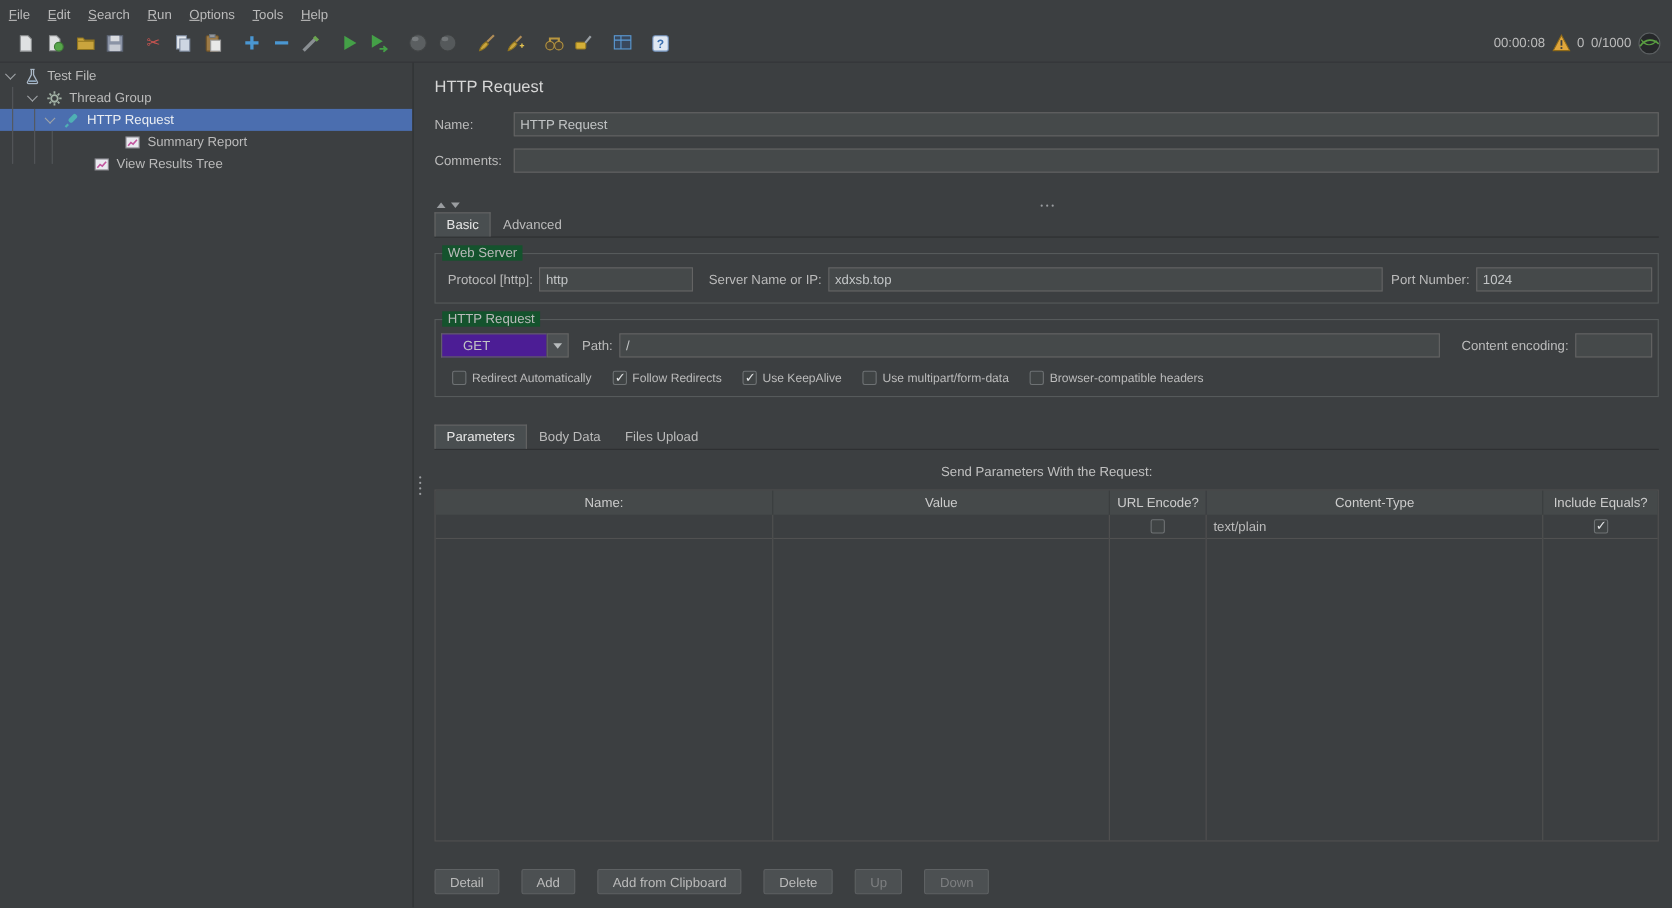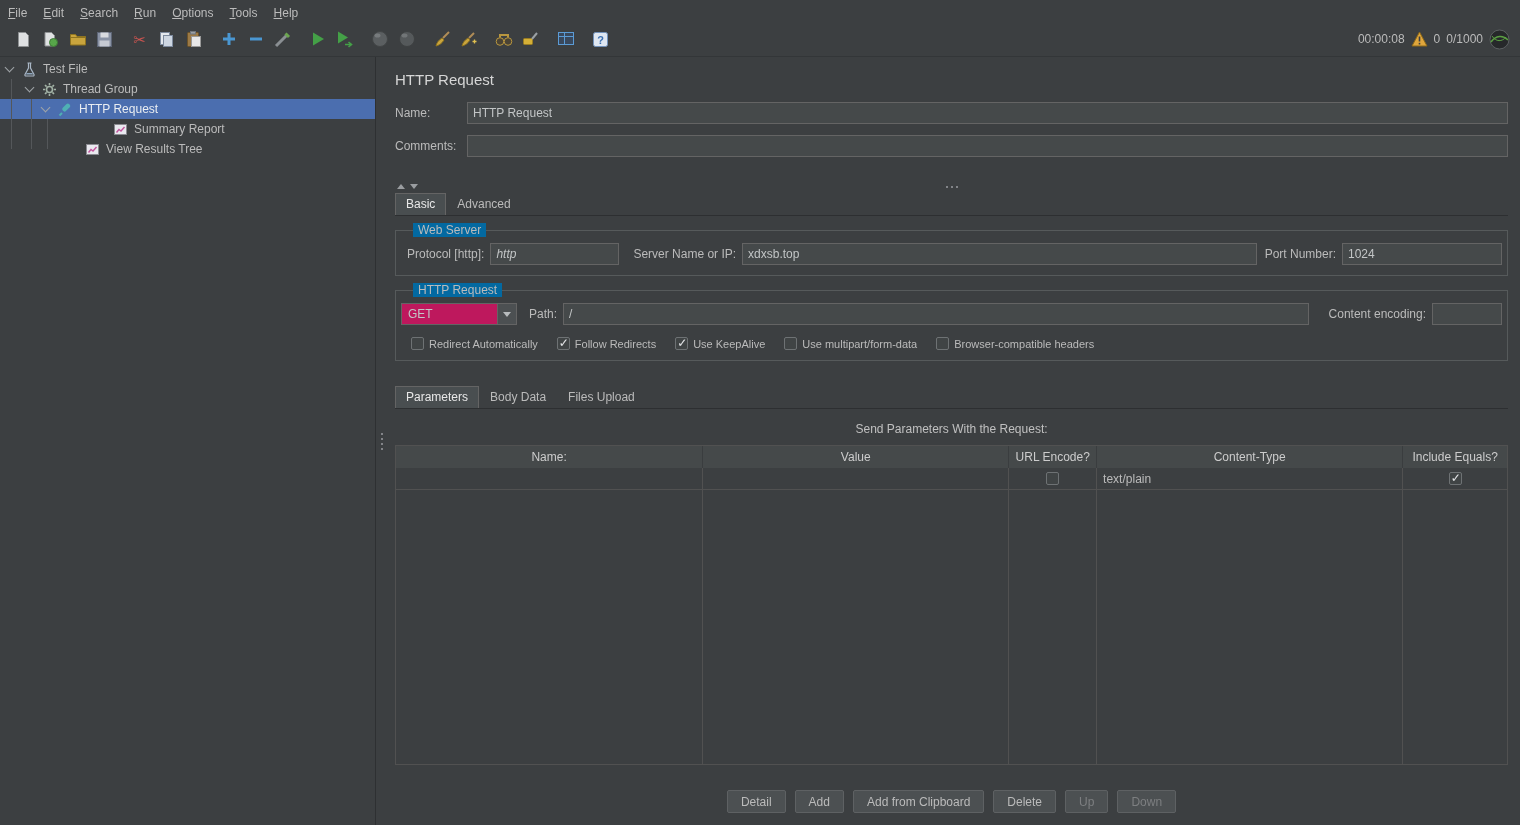--- a/index.html
+++ b/index.html
@@ -43,26 +43,26 @@
   .tri-up{border-bottom:5px solid #9a9da0;margin:0 5px 0 2px}
   .tri-down{border-top:5px solid #9a9da0}
   .strip-dots{position:absolute;left:50%;transform:translateX(-50%);display:flex;gap:3px}
   .hdot{width:2px;height:2px;background:#9a9da0;border-radius:50%}
 
   .tabs{display:flex;border-bottom:1px solid #2d2f31;flex:none}
   .tab{padding:4px 11px;cursor:default}
   .tab.selected{background:#494e50;border:1px solid #646464;border-bottom:none;color:#e8e8e8;padding:3px 10px 4px}
 
   .fieldset{border:1px solid #565a5b;position:relative;margin-top:14px;padding:12px 5px 10px;flex:none}
-  .legend{position:absolute;top:-8px;left:17px;background:#0369a1;padding:0 5px}
+  .legend{position:absolute;top:-8px;left:6px;background:#14532d;padding:0 5px}
   .inline-row{display:flex;align-items:center}
   .lab{flex:none;margin:0 6px}
 
   .combo{display:flex;flex:none;width:116px;height:22px;cursor:default}
-  .combo-val{flex:1;background:#be185d;border:1px solid #646464;border-right:none;display:flex;align-items:center;padding:0 6px;color:#c2c5c6}
+  .combo-val{flex:1;background:#4c1d95;border:1px solid #646464;border-right:none;display:flex;align-items:center;padding:0 19px;color:#c2c5c6}
   .combo-btn{width:20px;background:#4c5052;border:1px solid #646464;display:flex;align-items:center;justify-content:center}
   .combo-arrow{width:0;height:0;border-left:4px solid transparent;border-right:4px solid transparent;border-top:5px solid #b8bcbe}
 
   .opts-row{display:flex;align-items:center;margin-top:12px;padding-left:10px;gap:19px;font-size:11px}
   .opt{display:flex;align-items:center;gap:5px}
   .cb{width:13px;height:13px;background:#404445;border:1px solid #6e7274;border-radius:2px;flex:none;position:relative}
   .cb.checked::after{content:"\2713";position:absolute;left:1px;top:-2px;color:#e2e4e6;font-size:12px}
 
   .send-label{text-align:center;margin:13px 0 9px;flex:none;color:#c0c0c0}
 
@@ -74,21 +74,21 @@
   .tcol{border-right:1px solid #515151;display:flex;flex-direction:column}
   .tcol:last-child{border-right:none}
   .tcell{height:22px;border-bottom:1px solid #515151;display:flex;align-items:center;padding:0 6px}
   .tcell.center{justify-content:center}
   .col-name{flex:307 0 0}
   .col-value{flex:306 0 0}
   .col-url{flex:87 0 0}
   .col-ct{flex:306 0 0}
   .col-ie{flex:104 0 0}
 
-  .footer-btns{display:flex;justify-content:center;gap:9px;margin-top:25px;flex:none}
+  .footer-btns{display:flex;gap:20px;margin-top:25px;flex:none}
   .btn{background:#4c5052;border:1px solid #5e6163;border-radius:2px;color:#bbbbbb;font-family:inherit;font-size:12px;height:23px;padding:0 13px;cursor:default}
   .btn.disabled{color:#7d7f81}
 </style>
 </head>
 <body>
 
 <div class="menubar">
   <span class="menu-item">File</span>
   <span class="menu-item">Edit</span>
   <span class="menu-item">Search</span>
@@ -331,21 +331,21 @@
 
   <div class="tabs">
     <div class="tab selected">Basic</div>
     <div class="tab">Advanced</div>
   </div>
 
   <div class="fieldset">
     <span class="legend">Web Server</span>
     <div class="inline-row">
       <span class="lab">Protocol [http]:</span>
-      <input class="tinput" type="text" style="width: 129px; flex: 0 0 auto; font-style: italic;" value="http">
+      <input class="tinput" type="text" style="width: 140px; flex: 0 0 auto;" value="http">
       <span class="lab" style="margin-left:14px">Server Name or IP:</span>
       <input class="tinput grow" type="text" value="xdxsb.top" style="">
       <span class="lab" style="margin-left:8px">Port Number:</span>
       <input class="tinput" type="text" style="width: 160px; flex: 0 0 auto;" value="1024">
     </div>
   </div>
 
   <div class="fieldset">
     <span class="legend">HTTP Request</span>
     <div class="inline-row">

